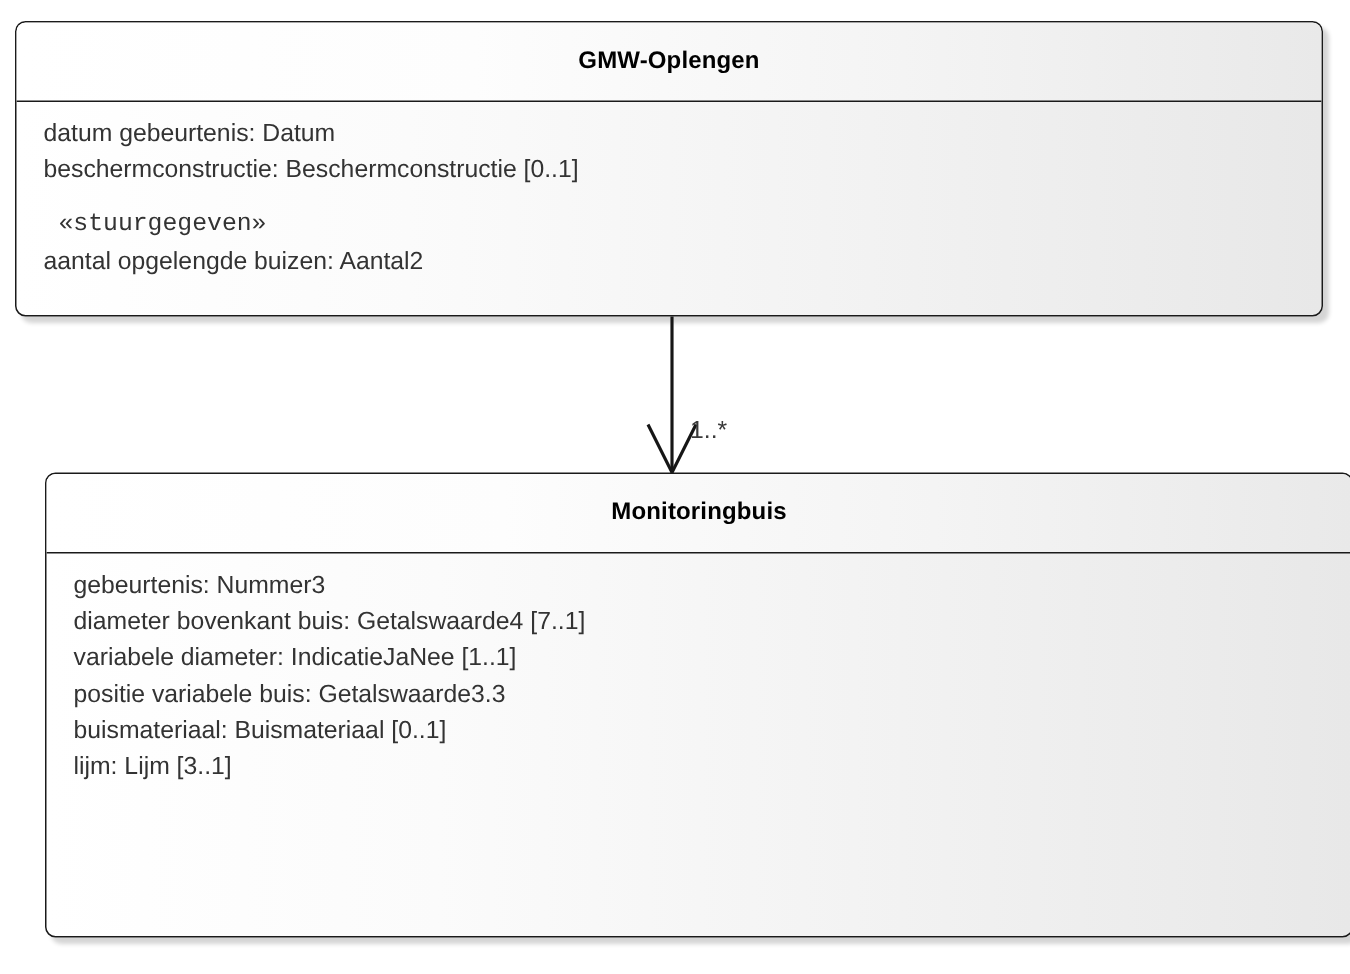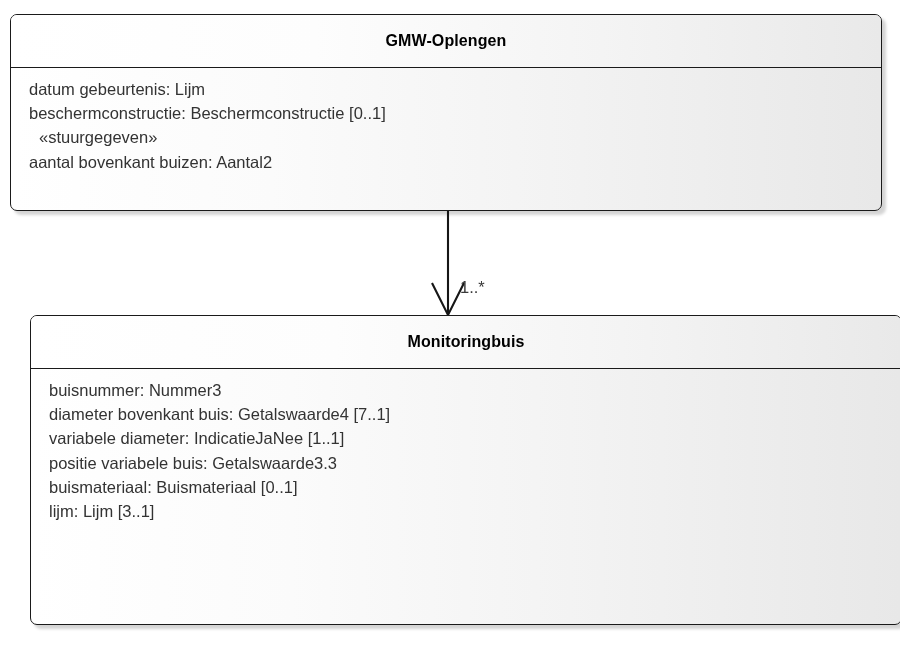--- a/index.html
+++ b/index.html
@@ -58,20 +58,22 @@
 
   .uml-attr {
     font-size: 16.5px;
     line-height: 24.2px;
     color: #333333;
     white-space: nowrap;
   }
 
   .uml-attr.stereotype {
     padding-left: 10px;
+    margin-top: 12px;
+    font-family: Liberation Mono, monospace;
   }
 
   
   .connector-svg {
     position: absolute;
     left: 0; top: 0;
     width: 900px;
     height: 649px;
     pointer-events: none;
   }
@@ -99,40 +101,40 @@
 </head>
 <body>
 
 <div id="canvas">
 
   <div class="uml-class" id="class-0" style="left:10px; top:14px; width:872px; height:197px;">
     <div class="uml-header">
       <span class="uml-title">GMW-Oplengen</span>
     </div>
     <div class="uml-body">
-      <div class="uml-attr">datum gebeurtenis: Lijm</div>
+      <div class="uml-attr">datum gebeurtenis: Datum</div>
       <div class="uml-attr">beschermconstructie: Beschermconstructie [0..1]</div>
       <div class="uml-attr stereotype">«stuurgegeven»</div>
-      <div class="uml-attr">aantal bovenkant buizen: Aantal2</div>
+      <div class="uml-attr">aantal opgelengde buizen: Aantal2</div>
     </div>
   </div>
 
   <svg class="connector-svg" viewBox="0 0 900 649" xmlns="http://www.w3.org/2000/svg">
     <line class="conn-line" x1="448" y1="211" x2="448" y2="315"></line>
     <polyline class="conn-arrow" points="432,283 448,315 464,283"></polyline>
   </svg>
 
   <div class="multiplicity-label" style="left:460px; top:278px;">1..*</div>
 
   <div class="uml-class" id="class-1" style="left:10px; top:315px; width:872px; height:310px;margin-left:20px;">
     <div class="uml-header">
       <span class="uml-title">Monitoringbuis</span>
     </div>
     <div class="uml-body">
-      <div class="uml-attr">buisnummer: Nummer3</div>
+      <div class="uml-attr">gebeurtenis: Nummer3</div>
       <div class="uml-attr">diameter bovenkant buis: Getalswaarde4 [7..1]</div>
       <div class="uml-attr">variabele diameter: IndicatieJaNee [1..1]</div>
       <div class="uml-attr">positie variabele buis: Getalswaarde3.3</div>
       <div class="uml-attr">buismateriaal: Buismateriaal [0..1]</div>
       <div class="uml-attr">lijm: Lijm [3..1]</div>
     </div>
   </div>
 
 </div>
 

